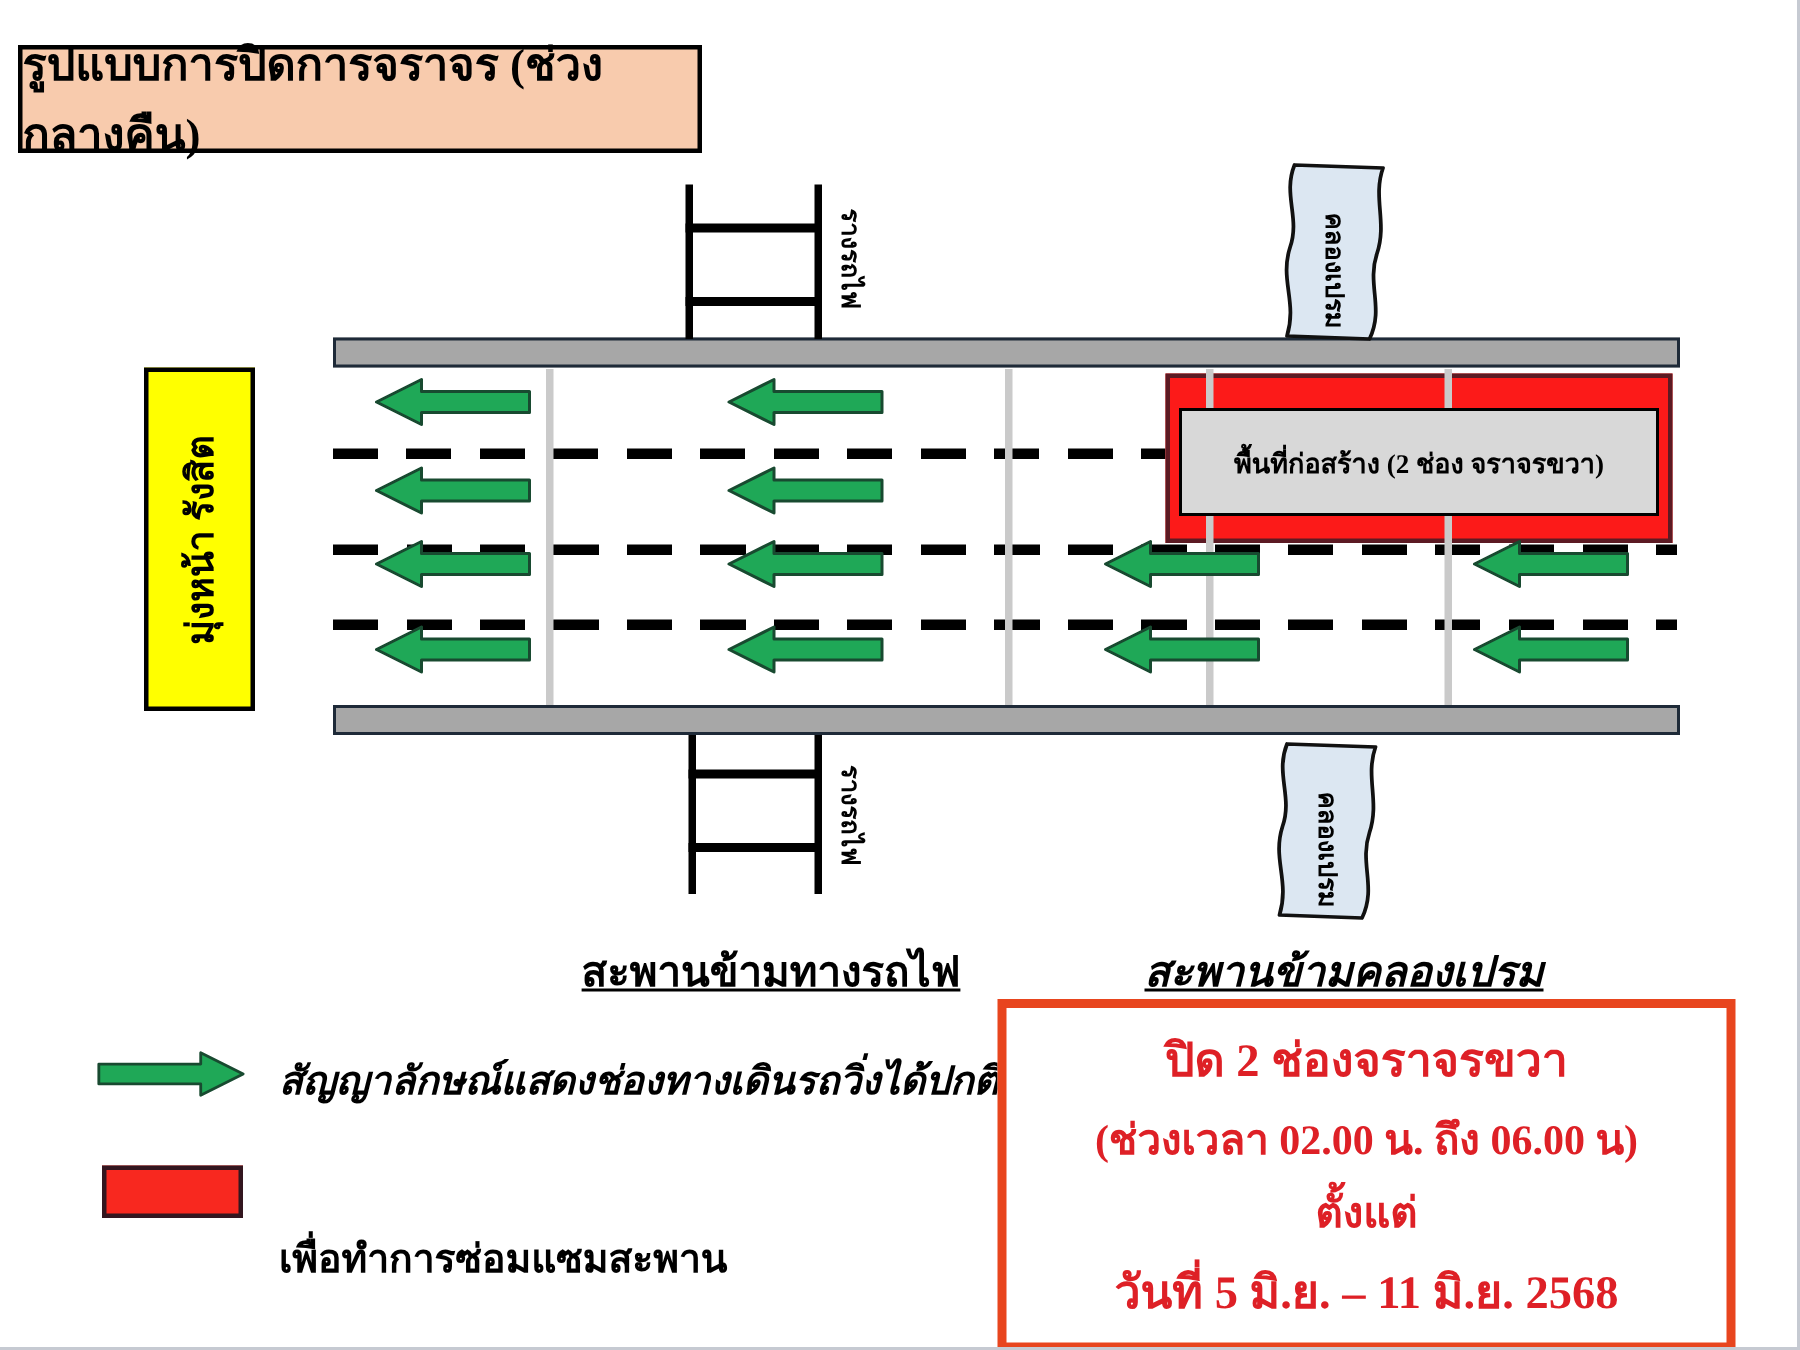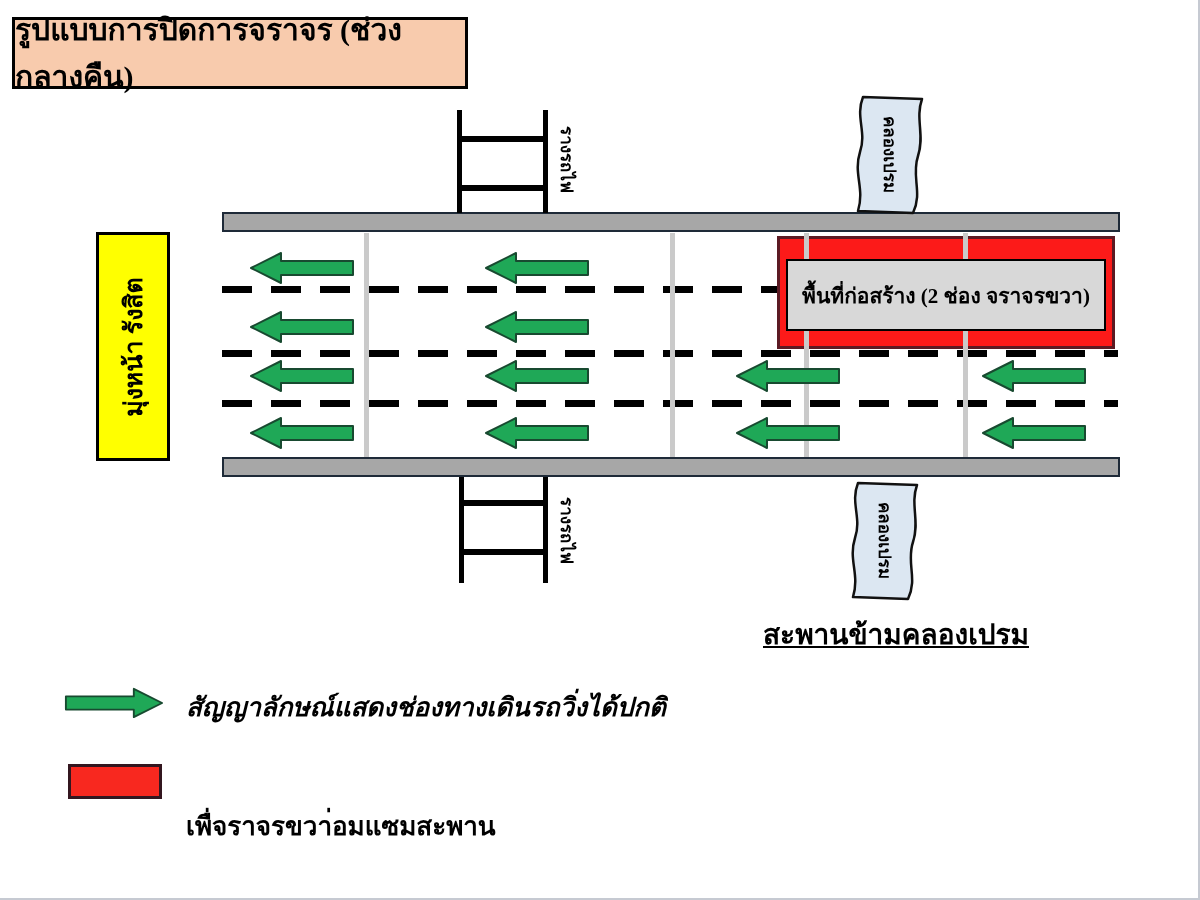--- a/index.html
+++ b/index.html
@@ -1,21 +1,21 @@
 <!DOCTYPE html>
 <html><head>
 <meta charset="utf-8">
 <style>
   html,body{margin:0;padding:0;background:#fff;}
   #page{
     position:relative;width:1200px;height:900px;background:#ffffff;overflow:hidden;
     font-family:"Liberation Serif","DejaVu Serif",serif;
     border-right:2px solid #c6cad2;border-bottom:2px solid #c6cad2;box-sizing:border-box;
   }
-  .abs{position:absolute;}
+  .abs{position:absolute;margin-top:13px;}
 
   
   .title-box{left:12px;top:17px;width:450px;height:66px;background:#F8CBAD;border:3px solid #000;
     display:flex;align-items:center;justify-content:center;font-size:30px;font-weight:bold;color:#000;}
 
   
   .dir-box{left:96px;top:232px;width:68px;height:223px;background:#FFFF00;border:3px solid #000;
     display:flex;align-items:center;justify-content:center;}
   .dir-box span{transform:rotate(-90deg);white-space:nowrap;font-size:25px;font-weight:bold;color:#000;}
 
@@ -23,21 +23,21 @@
   .road-bar{left:222px;width:898px;height:20px;background:#A7A7A7;border:2px solid #1E2A38;box-sizing:border-box;}
   .bar-top{top:212px;}
   .bar-bottom{top:457px;}
   .joint{width:5px;top:233px;height:224px;background:#CACACA;}
   .dash{height:7px;background:repeating-linear-gradient(90deg,#000 0 30px,transparent 30px 49px);}
   .dash1{left:222px;top:286px;width:555px;}
   .dash2{left:222px;top:350px;width:896px;}
   .dash3{left:222px;top:400px;width:896px;}
   .redzone{left:777px;top:236px;width:338px;height:113px;background:#FC1A19;border:3px solid #5C1A23;box-sizing:border-box;}
   .con-label{left:786px;top:259px;width:320px;height:72px;background:#D8D8D8;border:2px solid #000;box-sizing:border-box;
-    display:flex;align-items:center;justify-content:center;font-size:21px;font-weight:bold;color:#000;text-align:center;}
+    display:flex;align-items:center;justify-content:center;font-size:18px;font-weight:bold;color:#000;text-align:center;}
 
   .arrow{position:absolute;width:106px;height:34px;}
 
   
   .rail{width:5px;background:#000;}
   .rung{height:6px;background:#000;}
   .rail-text{display:flex;align-items:center;justify-content:center;width:34px;}
   .rail-text span{transform:rotate(90deg);white-space:nowrap;font-size:17px;font-weight:bold;color:#000;}
 
   
@@ -158,31 +158,40 @@
 
   <div class="abs ribbon" style="left:840px;top:478px;">
     <svg width="92" height="124" viewBox="0 0 92 124">
       <path d="M18,5 C10,25 22,40 15,60 C8,82 20,96 13,119 L68,121 C78,100 66,85 73,64 C80,43 70,27 77,7 Z" fill="#DCE7F2" stroke="#111" stroke-width="2.5" stroke-linejoin="round"></path>
     </svg>
     <div class="abs ribbon-text" style="left:0;top:0;width:92px;height:124px;">
       <span>คลองเปรม</span>
     </div>
   </div>
 
-  <div class="abs bridge-label" style="left:896px;top:612px;">
+  <div class="abs bridge-label" style="left:514px;top:612px;">
+    <span>สะพานข้ามทางรถไฟ</span>
+  </div>
+  <div class="abs bridge-label" style="left:896px;top:612px;font-style:italic;">
     <span>สะพานข้ามคลองเปรม</span>
   </div>
 
   <div class="abs legend-arrow">
     <svg width="100" height="36" viewBox="0 0 106 34">
       <polygon points="104,17 74,2 74,10 2,10 2,24 74,24 74,32" fill="#1FA857" stroke="#184A30" stroke-width="2" stroke-linejoin="round"></polygon>
     </svg>
   </div>
   <div class="abs legend-text" style="left:186px;top:686px;font-style:italic;">
     <span>สัญญาลักษณ์แสดงช่องทางเดินรถวิ่งได้ปกติ</span>
   </div>
   <div class="abs legend-red"></div>
   <div class="abs legend-text" style="left:186px;top:805px;">
-    <span>เพื่จราจรขวา่อมแซมสะพาน</span>
+    <span>เพื่อทำการซ่อมแซมสะพาน</span>
   </div>
 
+  <div class="abs notice">
+    <div class="n1">ปิด 2 ช่องจราจรขวา</div>
+    <div class="n2">(ช่วงเวลา 02.00 น. ถึง 06.00 น)</div>
+    <div class="n3">ตั้งแต่</div>
+    <div class="n4">วันที่ 5 มิ.ย. – 11 มิ.ย. 2568</div>
+  </div>
 
 </div>
 
 </body></html>

